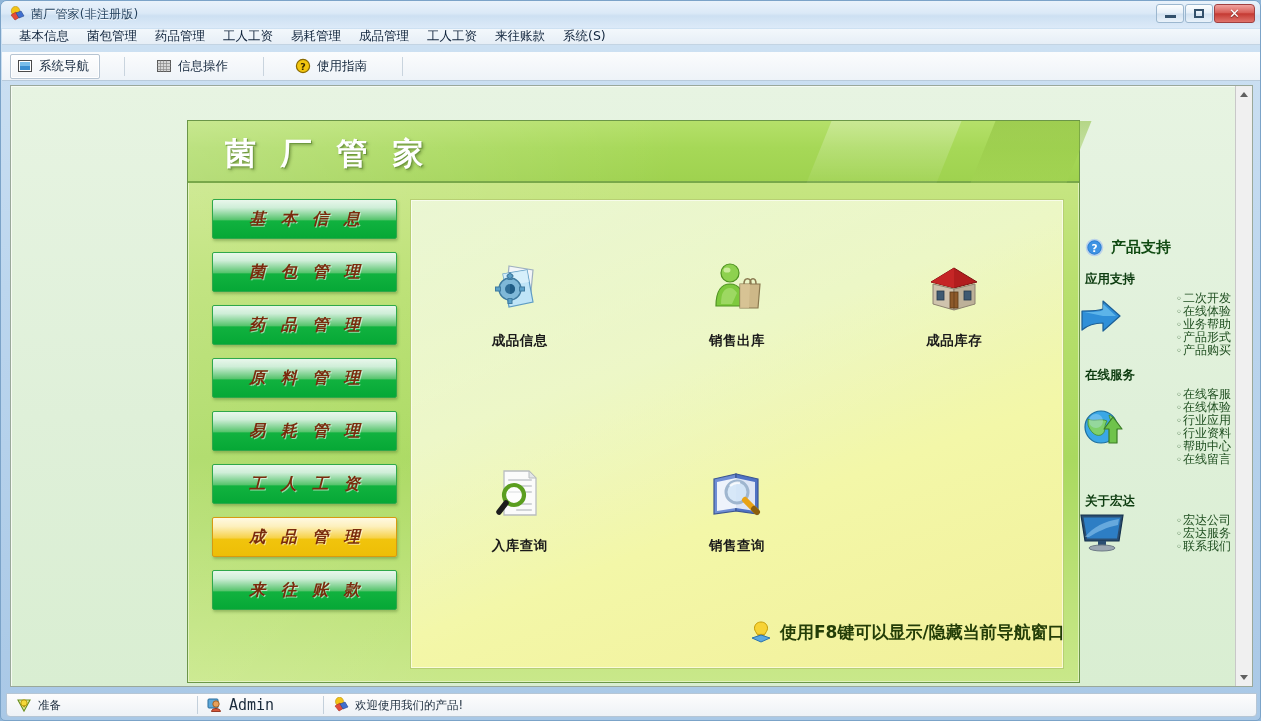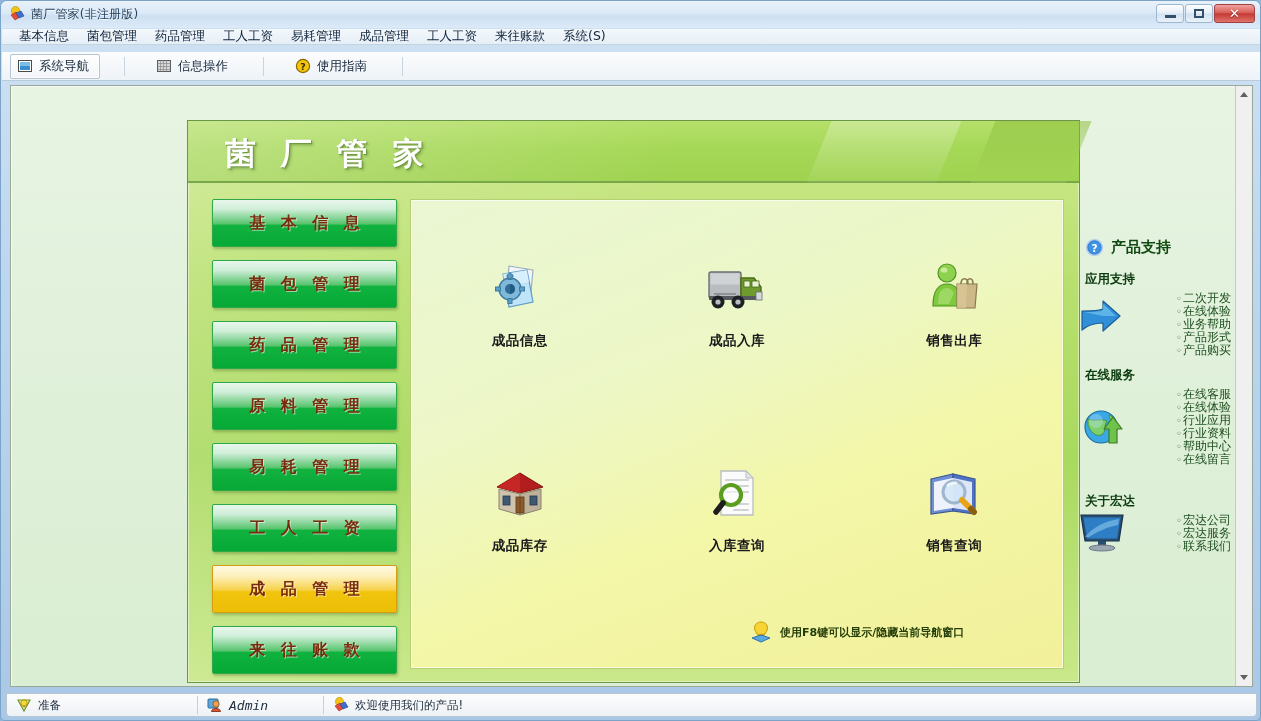--- a/index.html
+++ b/index.html
@@ -132,25 +132,25 @@
   #board-title {
     position: absolute; left: 37px; top: 12px;
     font-size: 31px; font-weight: bold; letter-spacing: 7px; color: #ffffff;
     text-shadow: 1px 1px 0 #6f9a3f, 2px 2px 3px rgba(70,100,30,.5);
     font-family: "DejaVu Sans", "Liberation Sans", sans-serif;
   }
 
   
   #navcol { position: absolute; left: 24px; top: 78px; width: 185px; }
   .navbtn {
-    position: relative; width: 185px; height: 48px; margin-bottom: 13px;
+    position: relative; width: 185px; height: 40px; margin-bottom: 13px;
     border: 1px solid #2fa84a; border-radius: 2px;
     background: linear-gradient(180deg,#e9f7ec 0%, #cfeed8 20%, #57c46d 52%, #11b23f 55%, #06a836 100%);
     box-shadow: 1px 2px 3px rgba(60,100,30,.35);
-    display: flex; align-items: center; justify-content: center;
+    display: flex; align-items: center; justify-content: center; font-style: italic;
   }
   .navbtn .lbl {
     font-size: 16px; font-weight: bold; letter-spacing: 5px; color: #7a2b0d;
     text-shadow: 1px 1px 0 rgba(255,255,255,.55);
     padding-left: 5px;
   }
   .navbtn.sel {
     border: 1px solid #d79a10;
     background: linear-gradient(180deg,#fff9e2 0%, #fdf0bd 22%, #f7d24a 52%, #f1c40d 56%, #edbe06 100%);
   }
@@ -174,21 +174,21 @@
   .tile .tico { width: 66px; height: 66px; position: relative; }
   .tile .tlabel {
     margin-top: 10px; font-size: 13.5px; font-weight: bold; color: #1a1a1a;
     letter-spacing: .5px;
   }
 
   
   #hint {
     position: absolute; left: 560px; top: 498px; display: flex; align-items: center; gap: 6px;
   }
-  #hint .htext { font-size: 11px; font-weight: bold; color: #233d07; }
+  #hint .htext { font-size: 17px; font-weight: bold; color: #233d07; }
 
   
   #support {
     position: absolute; left: 1074px; top: 152px; width: 150px;
   }
   #support-head { display: flex; align-items: center; gap: 7px; margin-bottom: 14px; }
   #support-head .stitle { font-size: 15px; font-weight: bold; color: #104a12; }
   .sgroup { position: relative; margin-bottom: 6px; padding-left: 0; }
   .sgroup .ghead {
     text-align: left; font-size: 12.5px; font-weight: bold; color: #0d3c10;
@@ -204,21 +204,21 @@
   
   #statusbar {
     position: absolute; left: 5px; bottom: 3px; width: 1251px; height: 24px;
     background: linear-gradient(180deg,#fdfdfd 0%, #eef2f6 100%);
     border: 1px solid #b6c6d5; border-radius: 0 0 4px 4px;
     display: flex; align-items: center;
   }
   .sb-cell { display: flex; align-items: center; gap: 6px; height: 22px; padding: 0 9px;
     font-size: 11.5px; color: #1b2b3c; }
   .sb-div { width: 1px; height: 18px; background: #c4d0db; }
-  #sb-user-name { font-family: "DejaVu Sans Mono", "Liberation Mono", monospace; font-size: 13px; font-style: italic; }
+  #sb-user-name { font-family: "DejaVu Sans Mono", "Liberation Mono", monospace; font-size: 15px; }
 </style>
 </head>
 <body>
 
 <div id="window">
 
   <div id="titlebar">
     <span id="app-icon">
       <svg width="17" height="17" viewBox="0 0 17 17">
         <ellipse cx="6.5" cy="5" rx="4.2" ry="4.6" fill="#f3c416" stroke="#b88f07" stroke-width=".6"></ellipse>
@@ -356,39 +356,20 @@
                     <rect x="-11.5" y="-11.5" width="4.5" height="4.5" transform="rotate(45)"></rect>
                   </g>
                   <circle cx="0" cy="0" r="5" fill="#2f6d96"></circle>
                   <path d="M0 -5 A5 5 0 0 1 0 5 Z" fill="#1f5c85"></path>
                 </g>
               </svg>
             </span>
             <span class="tlabel">成品信息</span>
           </div>
 
-          <div class="tile">
-            <span class="tico">
-              <svg width="66" height="66" viewBox="0 0 66 66">
-                <rect x="5" y="16" width="32" height="26" rx="2" fill="#b9bdc0" stroke="#6a6f73" stroke-width="1.4"></rect>
-                <rect x="6.5" y="17.5" width="29" height="11" fill="#cfd3d6"></rect>
-                <path d="M37 22 L50 22 L57 31 L57 42 L37 42 Z" fill="#6f9a2e" stroke="#4c6c1c" stroke-width="1.4"></path>
-                <rect x="40" y="25" width="6" height="6" fill="#e7f2d4" stroke="#4c6c1c" stroke-width=".8"></rect>
-                <rect x="48" y="25" width="7" height="6" fill="#e7f2d4" stroke="#4c6c1c" stroke-width=".8"></rect>
-                <rect x="5" y="40" width="52" height="4" fill="#555a5e"></rect>
-                <rect x="52" y="36" width="6" height="8" fill="#d7dadd" stroke="#6a6f73" stroke-width=".8"></rect>
-                <circle cx="14" cy="46" r="6.5" fill="#1e2124"></circle>
-                  <circle cx="14" cy="46" r="2.6" fill="#b9bdc0"></circle>
-                <circle cx="34" cy="46" r="6.5" fill="#1e2124"></circle>
-                  <circle cx="34" cy="46" r="2.6" fill="#b9bdc0"></circle>
-                <rect x="10" y="37" width="22" height="2" fill="#8d9295"></rect>
-              </svg>
-            </span>
-            <span class="tlabel">成品入库</span>
-          </div>
 
           <div class="tile">
             <span class="tico">
               <svg width="66" height="66" viewBox="0 0 66 66">
                 <circle cx="26" cy="17" r="9" fill="#8ed14f" stroke="#4f9321" stroke-width="1.2"></circle>
                 <ellipse cx="23" cy="14" rx="3.5" ry="2.6" fill="#d3f0a6" opacity=".85"></ellipse>
                 <path d="M12 50 C12 34 18 28 26 28 C34 28 40 34 40 50 Z" fill="#7ec93d" stroke="#4f9321" stroke-width="1.2"></path>
                 <path d="M17 48 C17 37 20 32 26 32 C29 32 31 34 33 37 L28 48 Z" fill="#b2e27c" opacity=".6"></path>
                 <path d="M36 28 L56 28 L54 52 L36 52 Z" fill="#cdb888" stroke="#8a7950" stroke-width="1.2"></path>
                 <path d="M40 28 C40 21 47 21 47 28" fill="none" stroke="#8a7950" stroke-width="1.6"></path>

